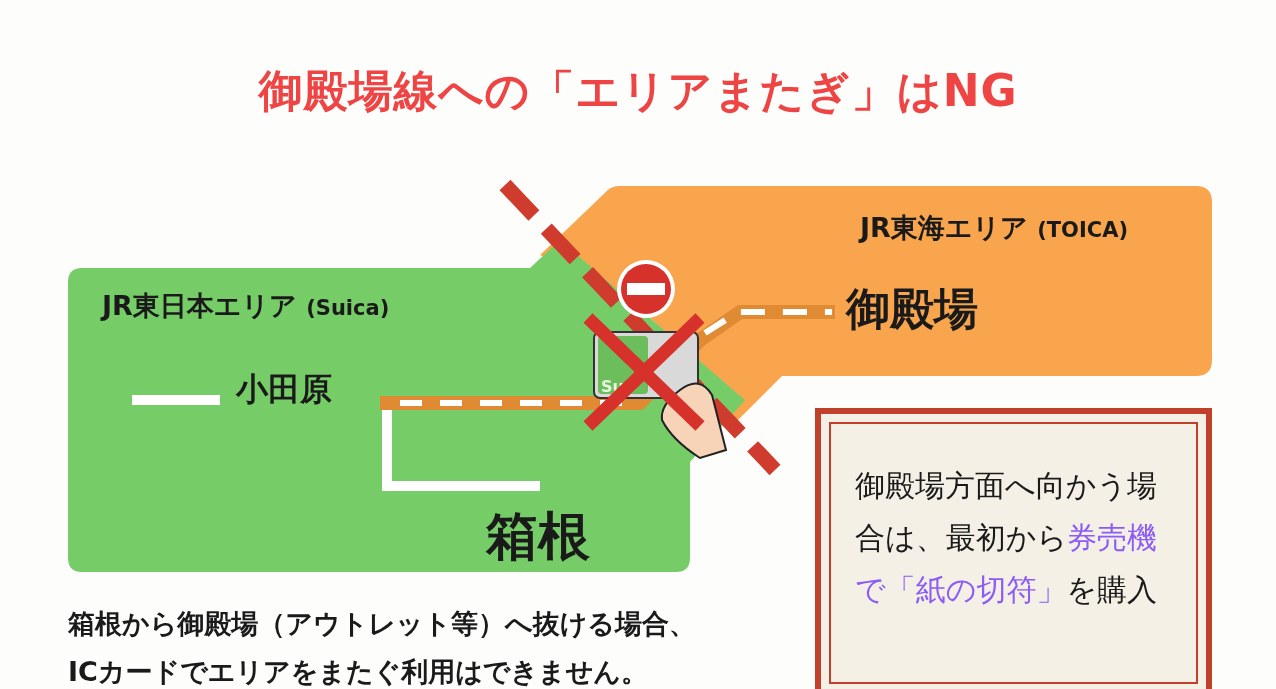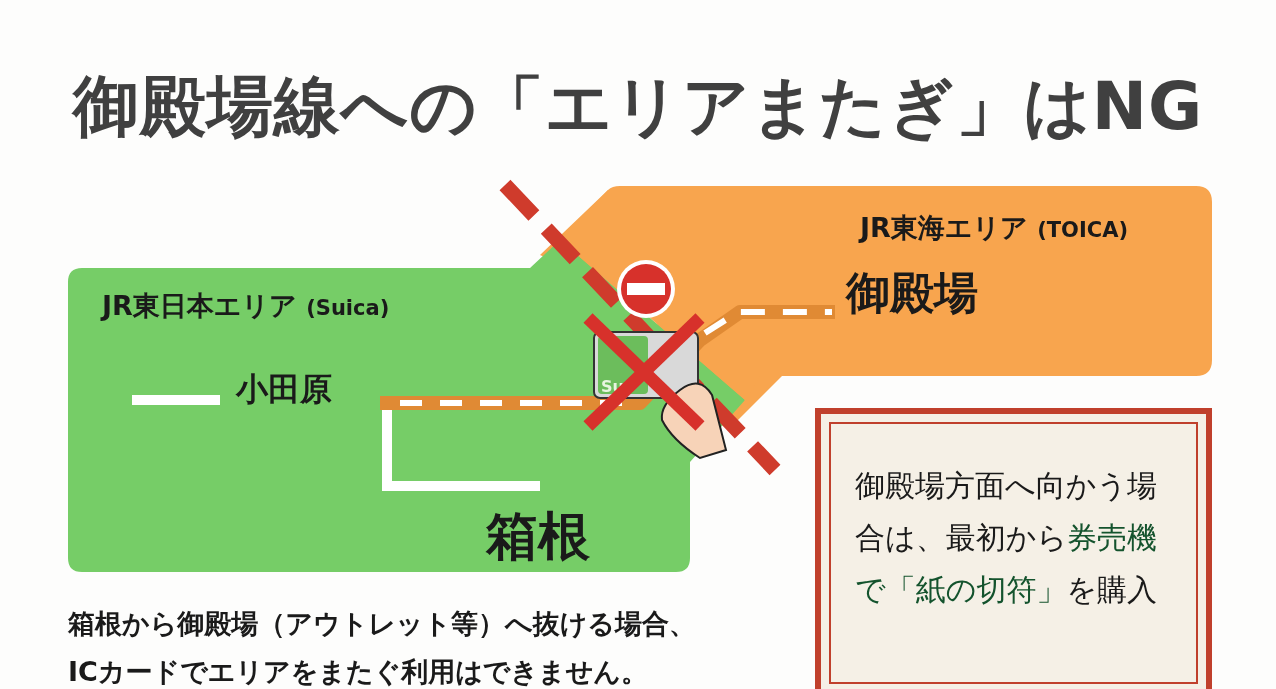--- a/index.html
+++ b/index.html
@@ -1,34 +1,34 @@
 <!DOCTYPE html>
 <html><head>
 <meta charset="utf-8">
 <style>
   html, body { margin:0; padding:0; }
   body { width:1276px; height:689px; background:#fdfdfc; position:relative; overflow:hidden;
          font-family:"DejaVu Sans", "Liberation Sans", sans-serif; color:#1a1a1a; }
   .title { position:absolute; left:0; top:62px; width:1276px; text-align:center;
-           font-size:66px; font-weight:bold; color:#404040; letter-spacing:1px; }
+           font-size:44px; font-weight:bold; color:#ef4444; letter-spacing:1px; }
   svg.map { position:absolute; left:0; top:0; }
   .lbl { position:absolute; font-weight:bold; white-space:nowrap; }
   .area-green { left:102px; top:288px; font-size:27px;text-align:right; }
   .area-orange { left:860px; top:210px; font-size:27px; }
   .area-sub { font-size:21px; font-weight:bold; }
   .st-odawara { left:236px; top:368px; font-size:32px; }
   .st-hakone { left:486px; top:502px; font-size:52px; }
-  .st-gotemba { left:846px; top:264px; font-size:44px; }
+  .st-gotemba { left:846px; top:280px; font-size:44px; }
   .notice { position:absolute; left:815px; top:408px; width:397px; height:290px;
             background:#f5f0e6; border:6px solid #c0402c; box-sizing:border-box; }
   .notice-inner { position:absolute; left:8px; top:8px; right:8px; bottom:8px;
                   border:2px solid #c0402c; }
   .notice-text { position:absolute; left:34px; top:46px; width:340px;
                  font-size:30px; font-weight:normal; line-height:52px; }
-  .notice-text .hl { color:#14532d; }
+  .notice-text .hl { color:#8b5cf6; }
   .caption { position:absolute; left:68px; top:600px; font-size:27px; font-weight:bold;
              line-height:48px; }
 </style>
 </head>
 <body>
 
 <div class="title">御殿場線への「エリアまたぎ」はNG</div>
 
 <svg class="map" width="1276" height="689" viewBox="0 0 1276 689">
 

